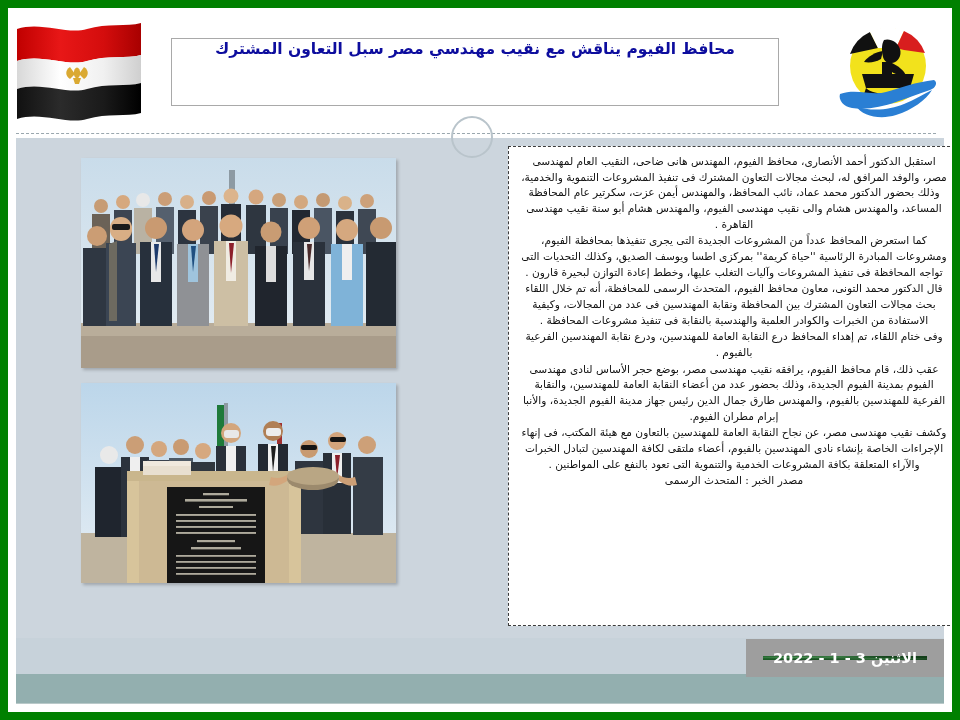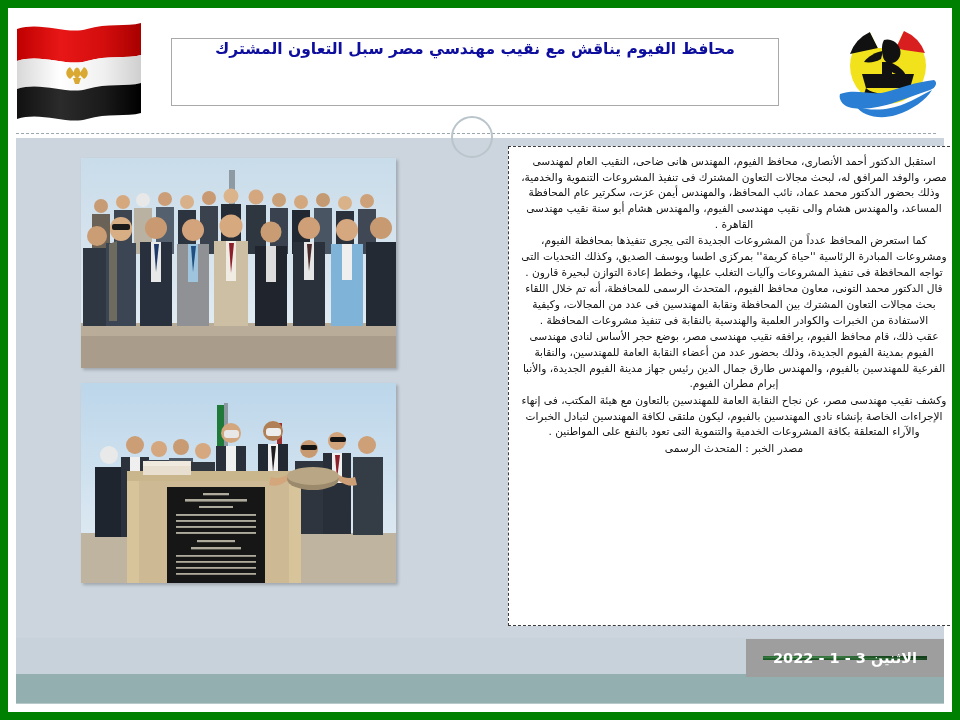--- a/index.html
+++ b/index.html
@@ -434,22 +434,23 @@
             <path d="M206,98 c-6,4 -12,6 -18,4 l2,-8 c6,2 11,1 16,-2 z" fill="#d3a67c"></path>
             <path d="M258,98 c6,4 12,6 18,4 l-2,-8 c-6,2 -11,1 -16,-2 z" fill="#cc9f76"></path>
           </g>
         </svg>
       </div>
 
       <div class="textbox">
         <p>استقبل الدكتور أحمد الأنصارى، محافظ الفيوم، المهندس هانى ضاحى، النقيب العام لمهندسى مصر، والوفد المرافق له، لبحث مجالات التعاون المشترك فى تنفيذ المشروعات التنموية والخدمية، وذلك بحضور الدكتور محمد عماد، نائب المحافظ، والمهندس أيمن عزت، سكرتير عام المحافظة المساعد، والمهندس هشام والى نقيب مهندسى الفيوم، والمهندس هشام أبو سنة نقيب مهندسى القاهرة .</p>
         <p>كما استعرض المحافظ عدداً من المشروعات الجديدة التى يجرى تنفيذها بمحافظة الفيوم، ومشروعات المبادرة الرئاسية ''حياة كريمة'' بمركزى اطسا ويوسف الصديق، وكذلك التحديات التى تواجه المحافظة فى تنفيذ المشروعات وآليات التغلب عليها، وخطط إعادة التوازن لبحيرة قارون .</p>
         <p>قال الدكتور محمد التونى، معاون محافظ الفيوم، المتحدث الرسمى للمحافظة، أنه تم خلال اللقاء بحث مجالات التعاون المشترك بين المحافظة ونقابة المهندسين فى عدد من المجالات، وكيفية الاستفادة من الخبرات والكوادر العلمية والهندسية بالنقابة فى تنفيذ مشروعات المحافظة .</p>
+        <p>وفى ختام اللقاء، تم إهداء المحافظ درع النقابة العامة للمهندسين، ودرع نقابة المهندسين الفرعية بالفيوم  .</p>
         <p>عقب ذلك، قام محافظ الفيوم، يرافقه نقيب مهندسى مصر، بوضع حجر الأساس لنادى مهندسى الفيوم بمدينة الفيوم الجديدة، وذلك بحضور عدد من أعضاء النقابة العامة للمهندسين، والنقابة الفرعية للمهندسين بالفيوم، والمهندس طارق جمال الدين رئيس جهاز مدينة الفيوم الجديدة، والأنبا إبرام مطران الفيوم.</p>
-        <p>وكشف نقيب مهندسى مصر، عن نجاح النقابة العامة للمهندسين بالتعاون مع هيئة المكتب، فى إنهاء الإجراءات الخاصة بإنشاء نادى المهندسين بالفيوم، ليكون ملتقى لكافة المهندسين لتبادل الخبرات والآراء المتعلقة بكافة المشروعات الخدمية والتنموية التى تعود بالنفع على المواطنين .</p>
+        <p>وكشف نقيب مهندسى مصر، عن نجاح النقابة العامة للمهندسين بالتعاون مع هيئة المكتب، فى إنهاء الإجراءات الخاصة بإنشاء نادى المهندسين بالفيوم، أعضاء ملتقى لكافة المهندسين لتبادل الخبرات والآراء المتعلقة بكافة المشروعات الخدمية والتنموية التى تعود بالنفع على المواطنين .</p>
         <p class="src">مصدر الخبر : المتحدث الرسمى</p>
       </div>
     </div>
 
     <div class="footer-strip"></div>
     <div class="footer-band"></div>
 
     <div class="date-badge">
       <div class="date-inner">
         <span class="date-text">الاثنين 3 - 1 - 2022</span>

